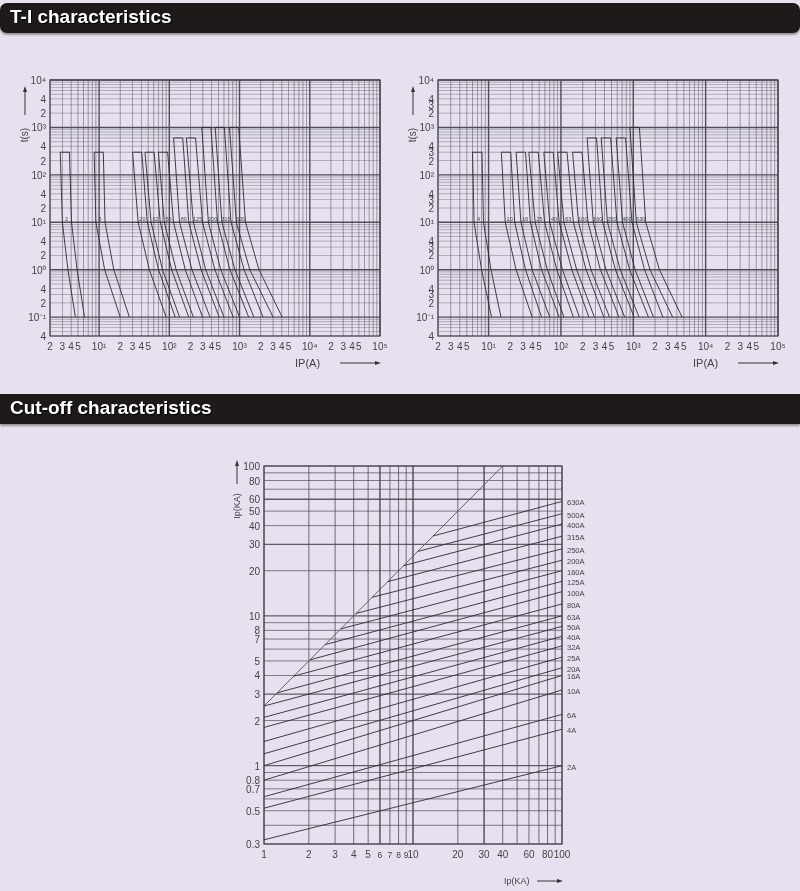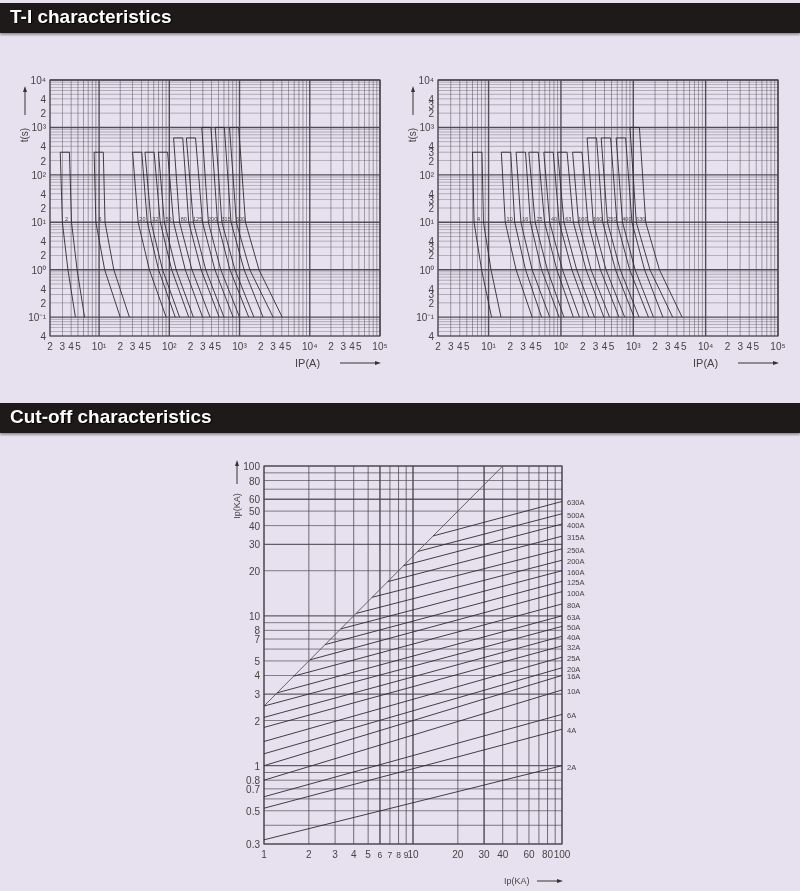--- a/index.html
+++ b/index.html
@@ -1,20 +1,20 @@
 <!DOCTYPE html>
 <html><head>
 <meta charset="utf-8">
 <style>
   html,body{margin:0;padding:0;}
   body{width:800px;height:891px;background:#e7e1ef;position:relative;overflow:hidden;font-family:"Liberation Sans",sans-serif;}
   .section-bar{position:absolute;left:0;width:800px;height:30px;background:#1e1a19;box-shadow:0 2px 2px rgba(0,0,0,0.35);}
   .section-bar span{position:absolute;left:10px;top:3px;color:#fff;font-weight:bold;font-size:19px;font-family:"Liberation Sans",sans-serif;text-shadow:1px 1px 1px #000;}
-  #bar1{top:3px;}
-  #bar2{top:403px;}
+  #bar1{top:3px;border-radius:7px;}
+  #bar2{top:394px;}
   svg{position:absolute;overflow:visible;}
   svg text{font-family:"Liberation Sans",sans-serif;fill:#444;}
 </style>
 </head>
 <body>
 
 <div class="section-bar" id="bar1">
   <span>T-I characteristics</span>
 </div>
 

